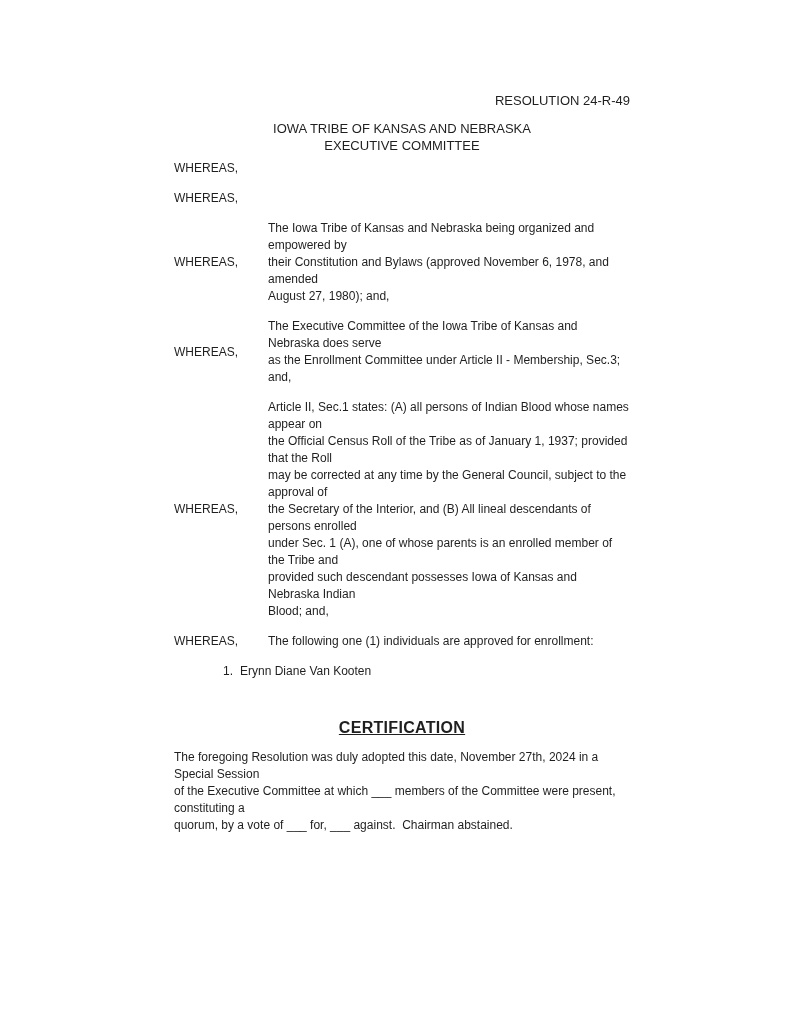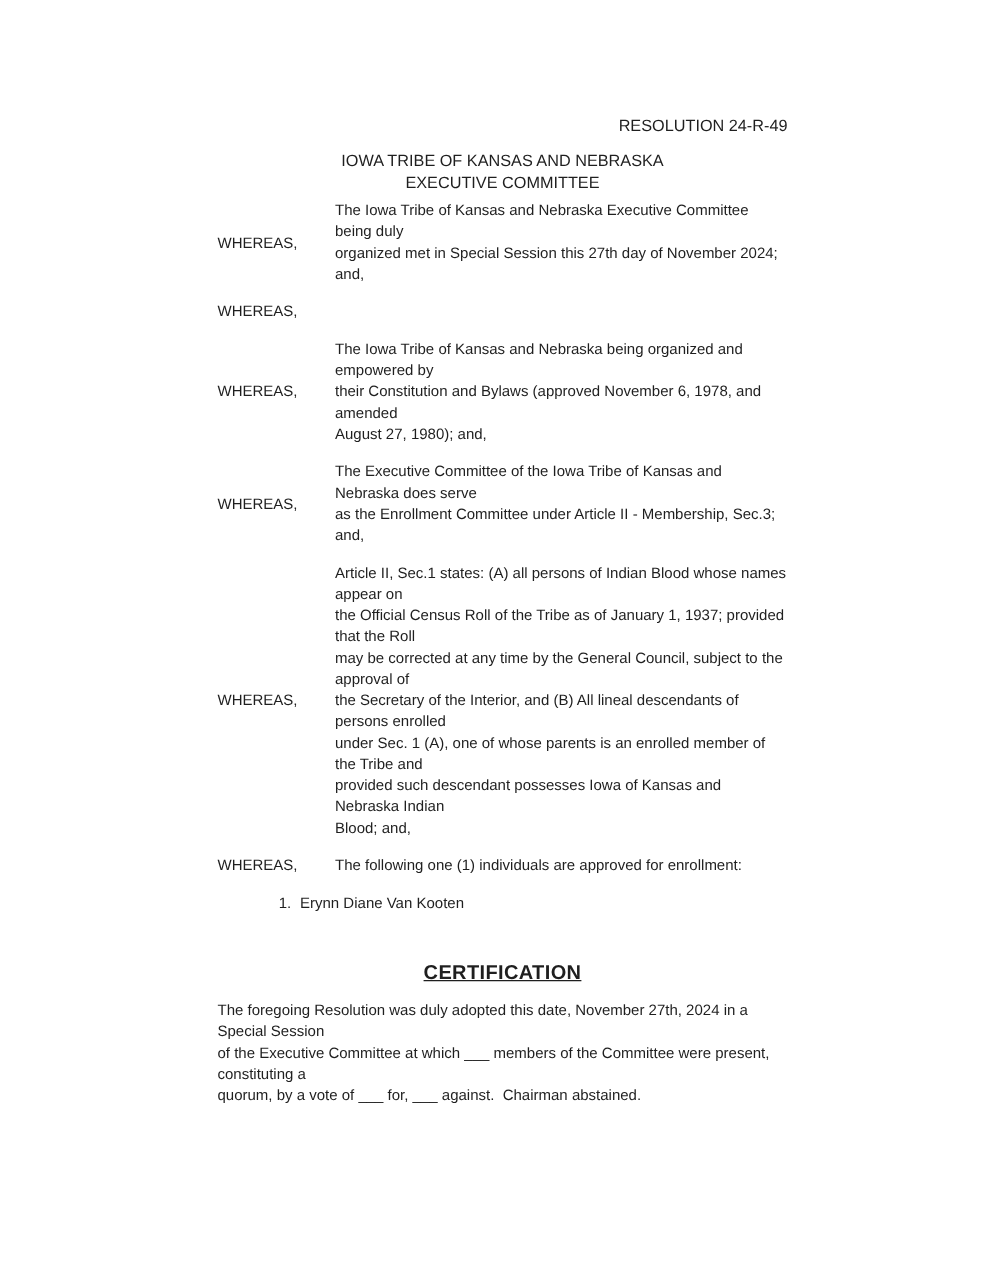--- a/index.html
+++ b/index.html
@@ -88,22 +88,20 @@
 
   <div class="res-number">RESOLUTION 24-R-49</div>
 
   <div class="doc-header">
     <div>IOWA TRIBE OF KANSAS AND NEBRASKA</div>
     <div>EXECUTIVE COMMITTEE</div>
   </div>
 
   <div class="whereas-row">
     <div class="whereas-label">WHEREAS,</div>
-    <div class="whereas-text">The Iowa Tribe of Kansas and Nebraska Executive Committee being duly
-organized met in Special Session this 27th day of November 2024; and,</div>
   </div>
 
   <div class="whereas-row">
     <div class="whereas-label">WHEREAS,</div>
   </div>
 
   <div class="whereas-row">
     <div class="whereas-label">WHEREAS,</div>
     <div class="whereas-text">The Iowa Tribe of Kansas and Nebraska being organized and empowered by
 their Constitution and Bylaws (approved November 6, 1978, and amended

